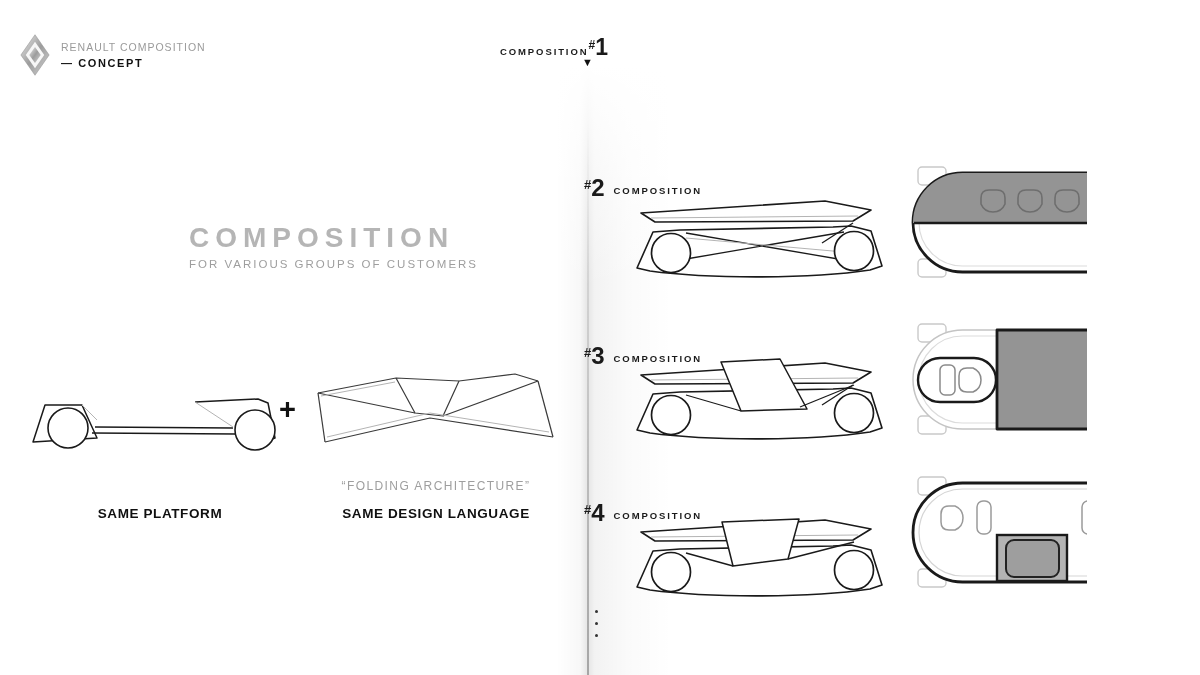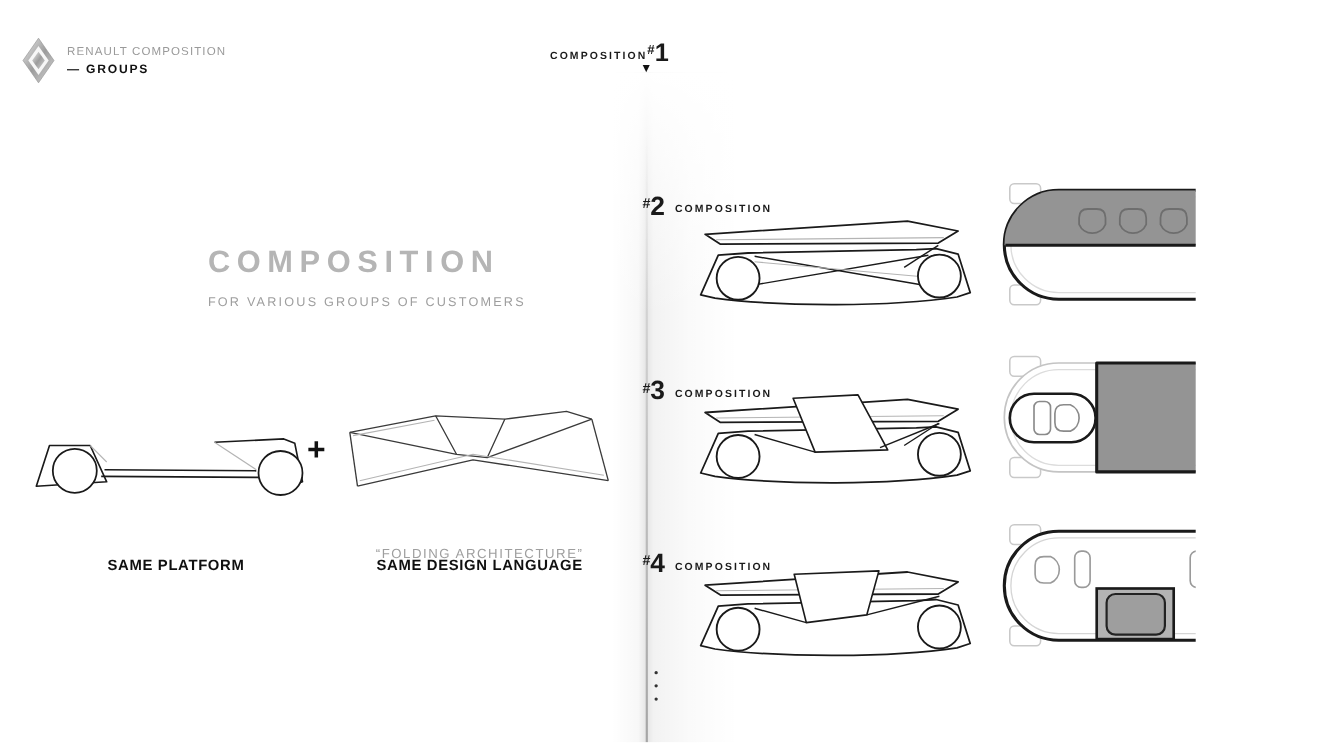--- a/index.html
+++ b/index.html
@@ -28,25 +28,25 @@
       rgba(0,0,0,0.105) 27.5%, rgba(0,0,0,0.05) 33%, rgba(0,0,0,0.018) 62%, rgba(0,0,0,0) 100%);}
   .fold-fade{position:absolute;left:556px;top:66px;width:116px;height:260px;
     background:linear-gradient(to bottom,#fff 0%, rgba(255,255,255,0) 85%);}
   .fold-line{position:absolute;left:587px;top:120px;width:1.5px;height:555px;
     background:linear-gradient(to bottom, rgba(0,0,0,0) 0%, rgba(0,0,0,0.28) 100%);}
 
   
   .intro{position:absolute;left:189px;top:224px;}
   .intro-title{font-size:28px;font-weight:bold;letter-spacing:6px;color:#b5b5b5;line-height:1;}
   .intro-subtitle{font-size:25px;font-weight:bold;letter-spacing:1px;color:#141414;line-height:1;margin-top:8px;}
-  .intro-caption{font-size:11.5px;letter-spacing:2px;color:#9e9e9e;margin-top:17px;}
+  .intro-caption{font-size:11.5px;letter-spacing:2px;color:#9e9e9e;margin-top:6px;}
 
   
   .sketch-label{font-size:13.5px;font-weight:bold;letter-spacing:0.6px;color:#101010;text-align:center;margin-top:48px;}
-  .sketch-caption{font-size:12px;letter-spacing:1.4px;color:#9e9e9e;text-align:center;margin-top:22px;}
+  .sketch-caption{font-size:12px;letter-spacing:1.4px;color:#9e9e9e;text-align:center;margin-top:5px;}
   .plus-sign{position:absolute;left:279px;top:395px;font-size:29px;font-weight:bold;color:#111;line-height:1;}
 
   
   .row-label{position:absolute;display:flex;align-items:flex-start;}
   .row-hash{font-size:13px;font-weight:bold;margin-top:1px;}
   .row-num{font-size:24px;font-weight:bold;line-height:1;}
   .row-comp{font-size:9.5px;font-weight:bold;letter-spacing:1.9px;margin-left:9px;margin-top:9px;}
 
   .dot{position:absolute;width:3px;height:3px;border-radius:50%;background:#333;}
 
@@ -67,21 +67,21 @@
               <stop offset="1" stop-color="#d6d6d6"></stop>
           </linearGradient>
         </defs>
         <path d="M17,1 L33,24 L17,47 L1,24 Z" fill="url(#lgLogo)" stroke="#8e8e8e" stroke-width="0.6"></path>
         <path d="M17,9 L27.5,24 L17,39 L6.5,24 Z" fill="#f7f7f7"></path>
         <path d="M17,15 L23.5,24 L17,33 L10.5,24 Z" fill="url(#lgLogo)"></path>
       </svg>
     </span>
     <div class="brand-text">
       <div class="brand-name">RENAULT COMPOSITION</div>
-      <div class="brand-tagline">— GROUPS</div>
+      <div class="brand-tagline">— CONCEPT</div>
     </div>
   </div>
 
   <div class="marker">
     <span class="marker-label">COMPOSITION</span>
       <span class="marker-hash">#</span>
       <span class="marker-num">1</span>
   </div>
   <div class="marker-pointer">▼</div>
 

